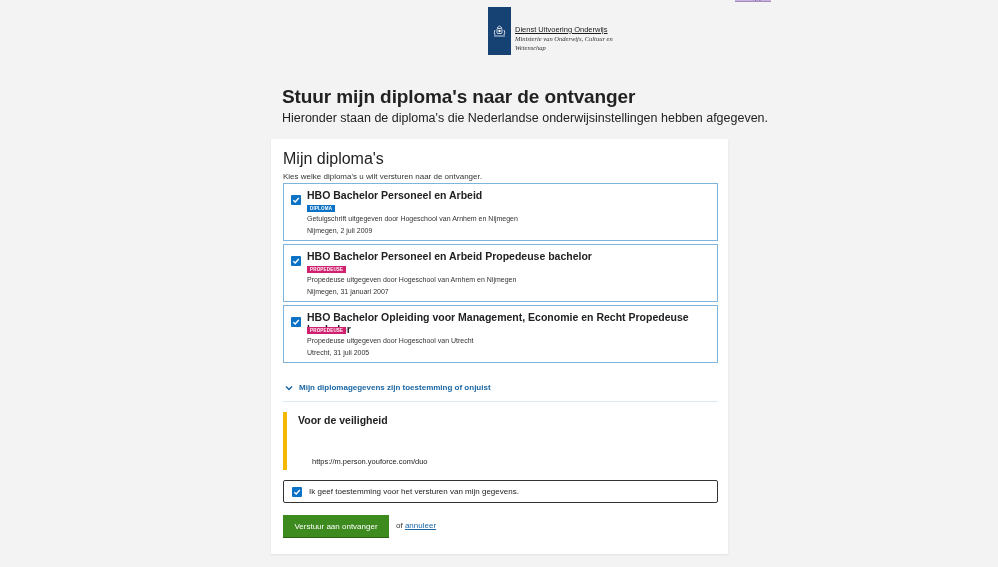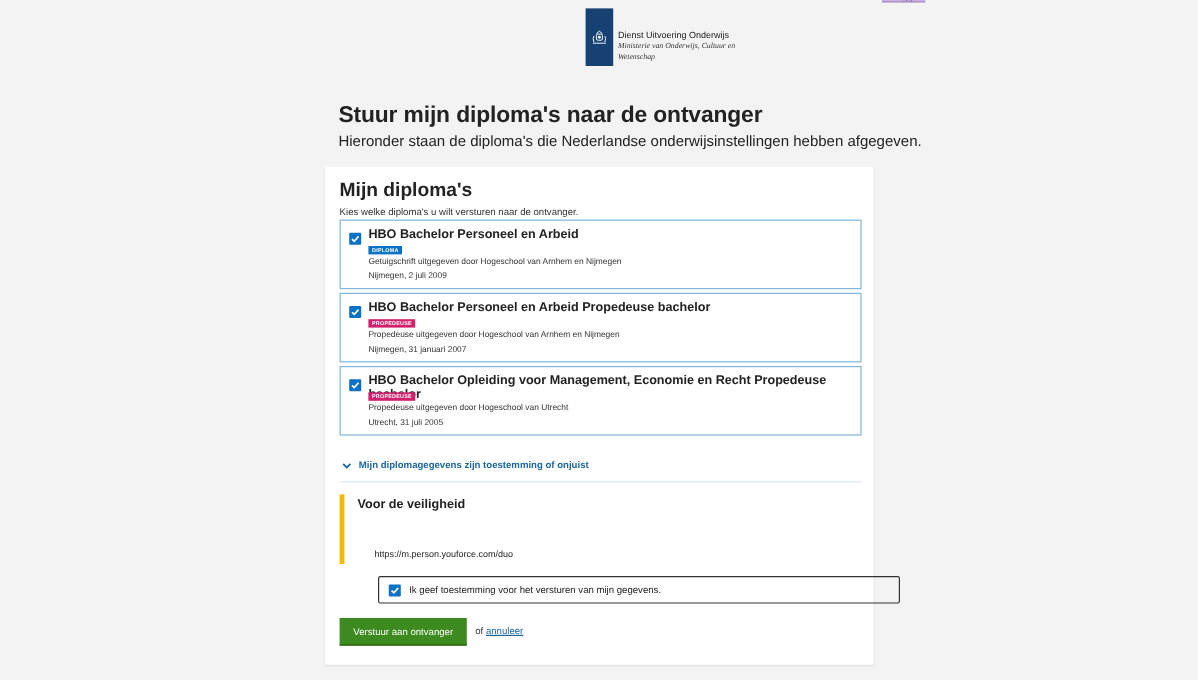--- a/index.html
+++ b/index.html
@@ -20,21 +20,21 @@
     overflow: hidden;
   }
 
   
   .logo { position: absolute; left: 488px; top: 7px; height: 48px; display: flex; align-items: center; }
   .logo-bar {
     width: 23px; height: 48px; background: #154273;
     display: flex; align-items: center; justify-content: center;
   }
   .logo-text { margin-left: 4px; margin-top: 14px; line-height: 9px; }
-  .logo-line1 { font-size: 7.5px; color: #1a1a1a; display: block; }
+  .logo-line1 { font-size: 7.5px; color: #1a1a1a; display: block; text-decoration: underline; }
   .logo-line2 { font-size: 6.5px; font-style: italic; color: #333; display: block; font-family: "Liberation Serif", serif; }
 
   
   .title {
     position: absolute; left: 282px; top: 86px;
     font-size: 19px; font-weight: bold; color: #222; letter-spacing: -0.1px;
   }
   .subtitle {
     position: absolute; left: 282px; top: 111px;
     font-size: 12.5px; color: #222;
@@ -42,21 +42,21 @@
 
   
   .card {
     position: absolute; left: 271px; top: 139px;
     width: 457px; height: 415px;
     background: #fff;
     box-shadow: 0 1px 2px rgba(0,0,0,0.08);
   }
   .card-title {
     position: absolute; left: 12px; top: 11px;
-    font-size: 16px; font-weight: bold; color: #222;
+    font-size: 16px; font-weight: normal; color: #222;
   }
   .card-desc {
     position: absolute; left: 12px; top: 33px;
     font-size: 8px; color: #333;
   }
 
   .diploma {
     position: absolute; left: 12px; width: 435px; height: 58px;
     border: 1px solid #7fb4dd;
     background: #fff;
@@ -113,21 +113,21 @@
     font-size: 7.5px; color: #333; line-height: 12px;
   }
   .warning-url {
     position: absolute; left: 25px; top: 45px;
     font-size: 7.5px; font-weight: normal; color: #222;
   }
 
   .consent {
     position: absolute; left: 12px; top: 341px; width: 435px; height: 23px;
     border: 1.5px solid #333; border-radius: 2px;
-    display: flex; align-items: center; margin-left: 32px;
+    display: flex; align-items: center;
   }
   .consent .checkbox { margin-left: 8px; }
   .consent-label { margin-left: 7px; font-size: 8px; color: #222; }
 
   .submit {
     position: absolute; left: 12px; top: 376px; width: 106px; height: 23px;
     background: #3d8a1f; border: none; border-bottom: 1px solid #2a6112;
     color: #fff; font-size: 8px; font-family: Liberation Sans, sans-serif;
     cursor: pointer;
   }

